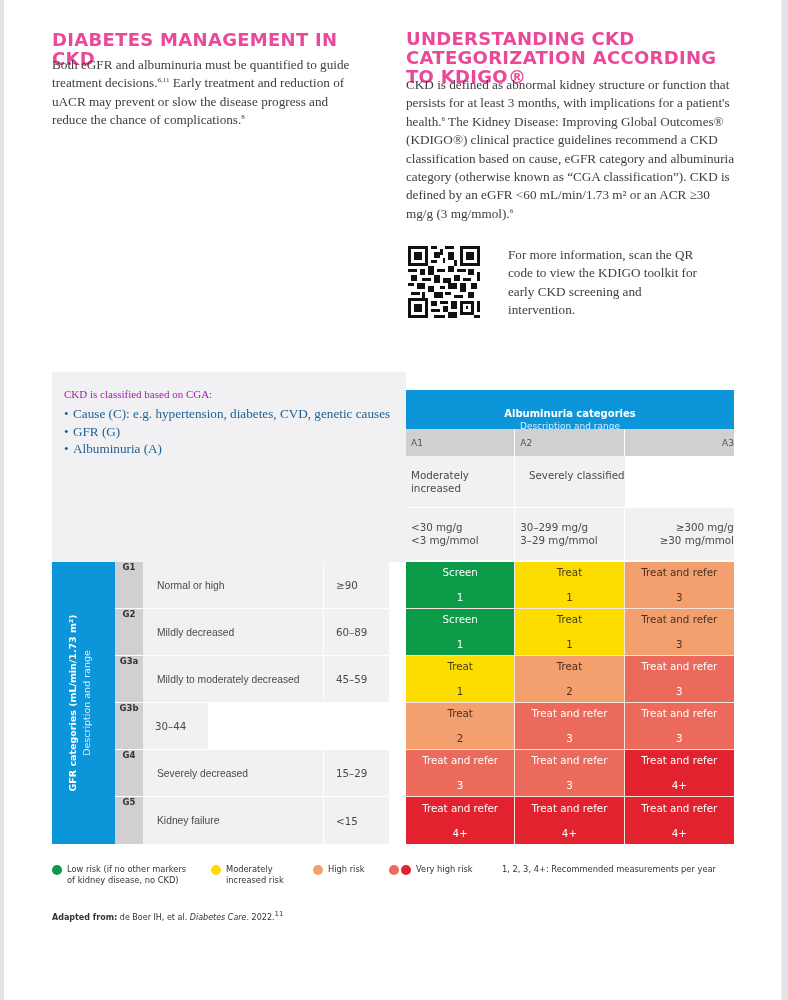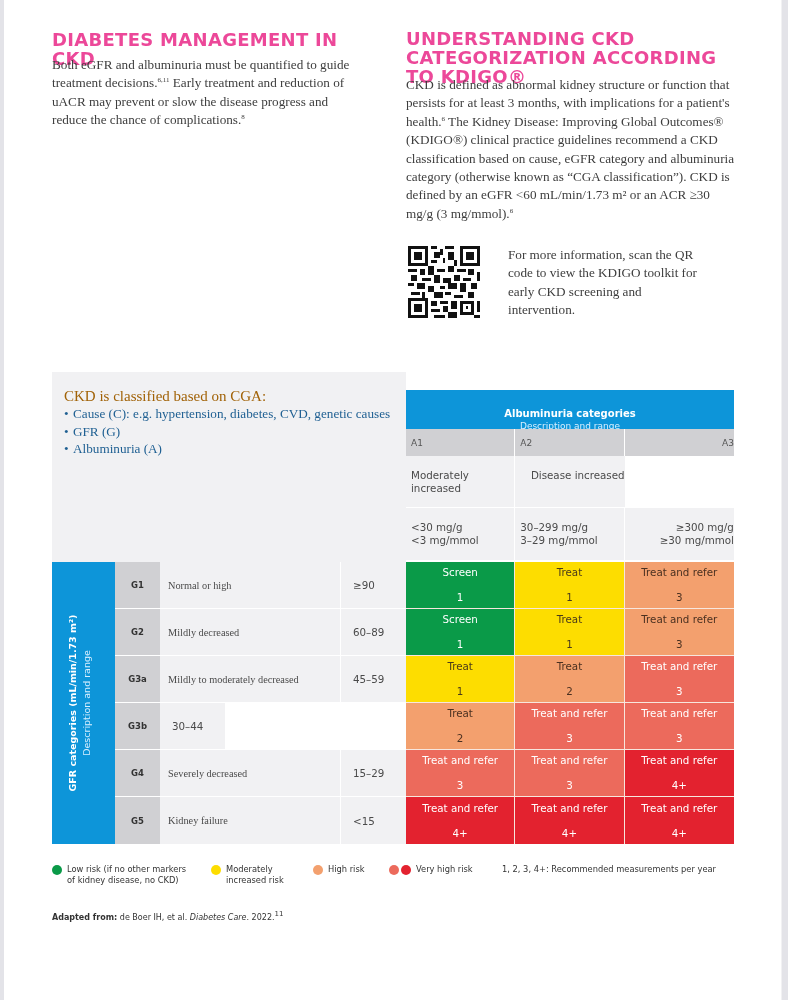--- a/index.html
+++ b/index.html
@@ -38,21 +38,21 @@
   #p-right { left: 406px; top: 76px; width: 330px; }
 
   .qr { position: absolute; left: 408px; top: 246px; width: 72px; height: 72px; }
   #p-qr { left: 508px; top: 246px; width: 200px; }
 
   
   .cga-box {
     position: absolute; left: 52px; top: 372px; width: 354px; height: 190px;
     background: #f1f1f3;
   }
-  .cga-box .intro { position: absolute; left: 12px; top: 16px; font-family: "Liberation Serif", serif; font-size: 15px; color: #a16207; }
+  .cga-box .intro { position: absolute; left: 12px; top: 16px; font-family: "Liberation Serif", serif; font-size: 11px; color: #a21caf; }
   .cga-box ul { position: absolute; left: 12px; top: 34px; margin: 0; padding: 0; list-style: none; width: 330px; }
   .cga-box li { font-family: "Liberation Serif", serif; font-size: 13.2px; color: #1e5f92; line-height: 16.5px; padding-left: 9px; position: relative; margin-bottom: 1px; }
   .cga-box li::before { content: "\2022"; position: absolute; left: 0; top: 0; }
 
   
   .alb-header {
     position: absolute; left: 406px; top: 372px; width: 328px; height: 57px;
     background: #0d95d9; color: #fff; text-align: center; margin-top: 18px;
   }
   .alb-header .t1 { position: absolute; left: 0; right: 0; top: 18px; font-size: 10px; font-weight: bold; font-family: "DejaVu Sans", sans-serif; }
@@ -77,22 +77,22 @@
     transform: translate(-50%, -50%) rotate(-90deg);
     text-align: center; color: #fff;
     font-family: "DejaVu Sans", sans-serif;
   }
   .gfr-side .r1 { font-size: 9.5px; font-weight: bold; line-height: 14px; }
   .gfr-side .r2 { font-size: 9.5px; line-height: 14px; color: #d8efff; }
 
   .gfr-grid { position: absolute; left: 115px; top: 562px; width: 291px; }
   .gfr-row { display: flex; height: 47px; border-bottom: 1px solid #ffffff; box-sizing: border-box; }
   .gfr-row:last-child { border-bottom: none; }
-  .g-code { width: 45px; background: #d0d0d3; font-family: "DejaVu Sans", sans-serif; font-weight: bold; font-size: 8.5px; color: #333; display: flex; align-items: center; justify-content: center; }
-  .g-desc { width: 181px; background: #f1f1f3; font-family: Liberation Serif, serif; font-size: 10.3px; color: #4a4a4a; display: flex; align-items: center; padding-left: 8px; box-sizing: border-box; border-right: 1px solid #ffffff; }
+  .g-code { width: 28px; background: #d0d0d3; font-family: "DejaVu Sans", sans-serif; font-weight: bold; font-size: 8.5px; color: #333; display: flex; align-items: flex-start; justify-content: center; }
+  .g-desc { width: 181px; background: #f1f1f3; font-family: Liberation Sans, sans-serif; font-size: 10.3px; color: #4a4a4a; display: flex; align-items: center; padding-left: 14px; box-sizing: border-box; border-right: 1px solid #ffffff; }
   .g-desc span { padding-left: 0; }
   .g-range { width: 65px; background: #f1f1f3; font-family: "DejaVu Sans", sans-serif; font-size: 10.3px; color: #4a4a4a; display: flex; align-items: center; padding-left: 12px; box-sizing: border-box; }
 
   .risk-grid { position: absolute; left: 406px; top: 562px; width: 328px; }
   .risk-row { display: flex; height: 47px; border-bottom: 1px solid #f7e6dd; box-sizing: border-box; }
   .risk-row:last-child { border-bottom: none; }
   .risk-cell { width: 109.3px; box-sizing: border-box; border-right: 1px solid #f7e6dd; display: flex; flex-direction: column; align-items: center; justify-content: center; font-family: "DejaVu Sans", sans-serif; font-size: 10.3px; line-height: 13px; text-align: center; gap: 12px; }
   .risk-cell:last-child { border-right: none; }
 
   
@@ -194,21 +194,21 @@
 </div>
 
 <div class="alb-grid">
   <div class="alb-row">
     <div class="alb-cell alb-code">A1</div>
     <div class="alb-cell alb-code">A2</div>
     <div class="alb-cell alb-code">A3</div>
   </div>
   <div class="alb-row">
     <div class="alb-cell alb-desc">Moderately increased</div>
-    <div class="alb-cell alb-desc">Disease increased</div>
+    <div class="alb-cell alb-desc">Severely classified</div>
   </div>
   <div class="alb-row">
     <div class="alb-cell alb-range">
         <div>&lt;30 mg/g</div>
         <div>&lt;3 mg/mmol</div>
       </div>
     <div class="alb-cell alb-range">
         <div>30–299 mg/g</div>
         <div>3–29 mg/mmol</div>
       </div>

